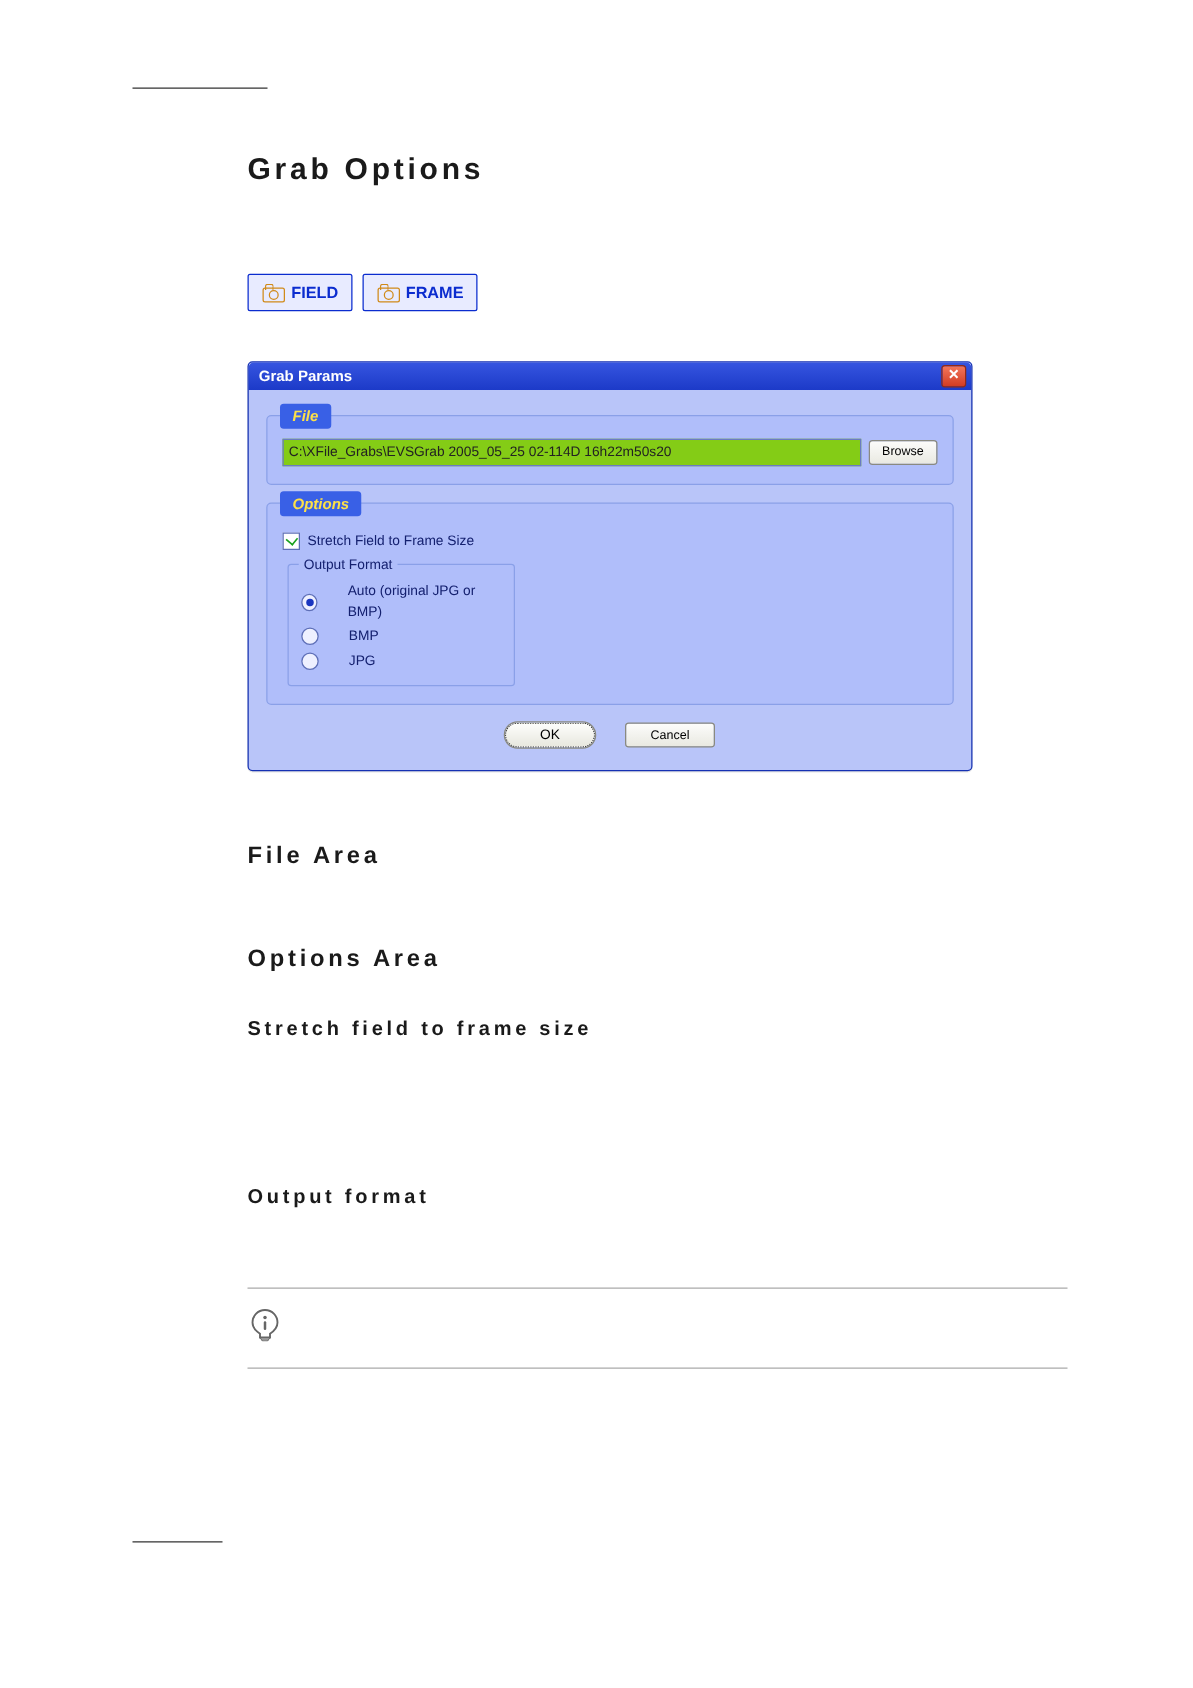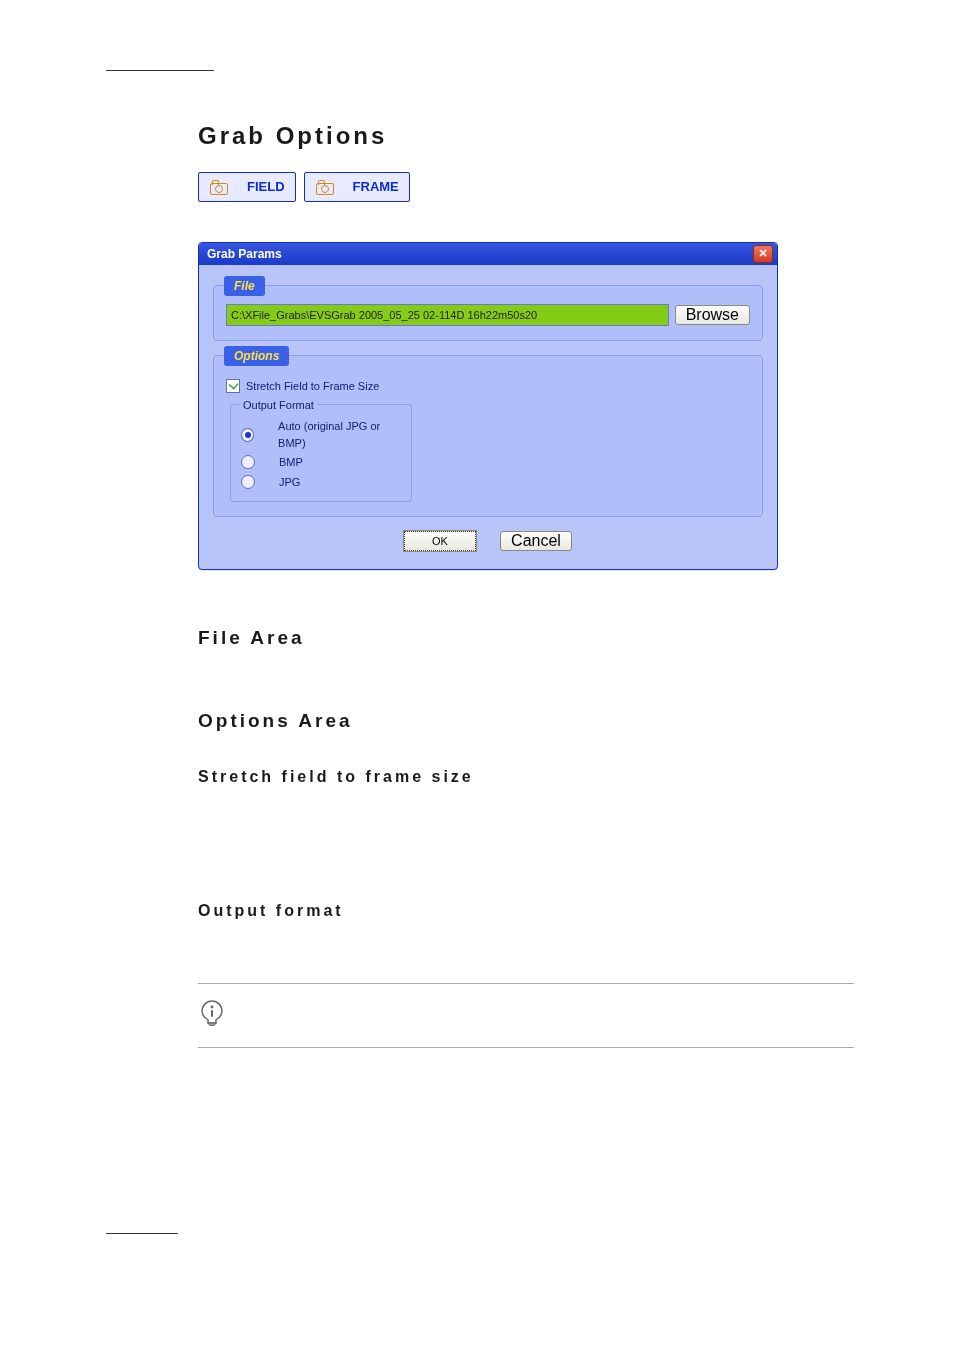--- a/index.html
+++ b/index.html
@@ -14,45 +14,45 @@
     --close-red:#e0462b;
   }
   html,body{margin:0;padding:0;background:#ffffff;color:var(--text);}
   .page{width:var(--page-w);margin:0 auto;font-family:Verdana,Arial,Helvetica,sans-serif;font-size:12px;line-height:1.5;position:relative;min-height:1350px;}
   .under-rule{position:absolute;top:70px;left:106px;width:108px;border-top:1px solid #333;}
   .content{padding:56px 100px 40px 198px;}
   h2{font-family:Arial,Helvetica,sans-serif;font-size:24px;font-weight:bold;letter-spacing:3px;margin:62px 0 18px;}
   h3{font-family:Arial,Helvetica,sans-serif;font-size:19px;font-weight:bold;letter-spacing:3px;margin:54px 0 14px;}
   h4{font-family:Arial,Helvetica,sans-serif;font-size:16px;font-weight:bold;letter-spacing:3px;margin:30px 0 10px;}
   .toolbar-row{display:flex;gap:8px;margin:8px 0 40px;}
-  .ff-btn{display:inline-flex;align-items:center;gap:20px;border:1px solid var(--accent-blue);background:#e8ebff;padding:4px 10px;color:var(--accent-blue);font-weight:700;font-family:Arial,Helvetica,sans-serif;font-size:13px;border-radius:2px;}
+  .ff-btn{display:inline-flex;align-items:center;gap:6px;border:1px solid var(--accent-blue);background:#e8ebff;padding:4px 10px;color:var(--accent-blue);font-weight:700;font-family:Arial,Helvetica,sans-serif;font-size:13px;border-radius:2px;margin-top:47px;}
   .cam-icon{width:18px;height:14px;display:inline-block;position:relative;}
   .cam-icon .body{position:absolute;left:1px;top:3px;width:16px;height:10px;border:1.5px solid #d08a1a;border-radius:2px;background:transparent;}
   .cam-icon .lens{position:absolute;left:6px;top:5px;width:6px;height:6px;border:1.5px solid #d08a1a;border-radius:50%;}
   .cam-icon .bump{position:absolute;left:3px;top:0;width:5px;height:4px;border:1.5px solid #d08a1a;border-bottom:none;border-radius:2px 2px 0 0;}
   .screenshot{width:578px;background:var(--panel-bg);border:1px solid #1531b3;border-radius:4px;box-shadow:0 1px 0 rgba(0,0,0,0.1);}
   .titlebar{display:flex;align-items:center;justify-content:space-between;background:linear-gradient(#3655e0,#1c3ac8);height:22px;color:var(--win-text);font-weight:700;font-family:Tahoma,Arial,sans-serif;font-size:12px;padding:0 4px 0 8px;border-radius:4px 4px 0 0;}
   .close-btn{width:18px;height:16px;background:linear-gradient(#f3765a,#d23c24);border:1px solid #912a18;border-radius:3px;display:flex;align-items:center;justify-content:center;color:#fff;font-size:11px;font-weight:700;line-height:1;}
   .panel-body{padding:10px 14px 18px;}
   .section{border:1px solid var(--groove);border-radius:4px;padding:18px 12px 14px;margin:10px 0 14px;background:#b0befa;position:relative;}
   .section .sect-label{position:absolute;top:-10px;left:10px;background:var(--section-blue);color:#fde047;font-weight:700;font-style:italic;font-family:Tahoma,Arial,sans-serif;font-size:12px;padding:1px 10px;border-radius:3px;}
   .file-row{display:flex;gap:6px;align-items:center;}
   .path-input{flex:1 1 auto;height:18px;border:1px solid #6a7bc4;background:#84cc16;font-family:Tahoma,Arial,sans-serif;font-size:11px;color:#222;padding:1px 4px;}
-  .win-btn{height:20px;background:linear-gradient(#fcfcfb,#e9e9e1);border:1px solid #8a8a80;border-radius:3px;font-family:Tahoma,Arial,sans-serif;font-size:16px;padding:0 10px;}
+  .win-btn{height:20px;background:linear-gradient(#fcfcfb,#e9e9e1);border:1px solid #8a8a80;border-radius:3px;font-family:Tahoma,Arial,sans-serif;font-size:10px;padding:0 10px;}
   .opts-inner{font-family:Tahoma,Arial,sans-serif;font-size:11px;color:#14206f;}
   .chk-row{display:flex;align-items:center;gap:6px;margin:4px 0 10px;}
   .chk{width:12px;height:12px;background:#fff;border:1px solid #5e6fb7;position:relative;display:inline-block;}
   .chk.checked::after{content:"";position:absolute;left:1px;top:-1px;width:9px;height:9px;border-right:2px solid #19a01e;border-bottom:2px solid #19a01e;transform:rotate(40deg) scale(.65);transform-origin:center;}
   .fieldset{border:1px solid var(--groove);border-radius:3px;padding:10px 10px 8px;position:relative;width:160px;margin-left:4px;}
   .fieldset .legend{position:absolute;top:-8px;left:8px;background:#b0befa;padding:0 4px;font-size:11px;color:#14206f;}
   .radio-row{display:flex;align-items:center;gap:24px;margin:3px 0;}
   .radio{width:12px;height:12px;border:1px solid #5e6fb7;border-radius:50%;background:#eef0ff;display:inline-flex;align-items:center;justify-content:center;}
   .radio.selected::after{content:"";width:6px;height:6px;background:#1a36c0;border-radius:50%;}
   .btn-row{display:flex;gap:24px;justify-content:center;margin-top:12px;}
-  .ok-btn{height:20px;min-width:72px;background:linear-gradient(#fdfdfb,#e8e8df);border:1px dotted #3a3a3a;outline:1px solid #8a8a80;border-radius:0;font-family:Tahoma,Arial,sans-serif;font-size:11px;}
+  .ok-btn{height:20px;min-width:72px;background:linear-gradient(#fdfdfb,#e8e8df);border:1px dotted #3a3a3a;outline:1px solid #8a8a80;border-radius:10px;font-family:Tahoma,Arial,sans-serif;font-size:11px;}
   .footer-sep{border-top:1px solid #aaa;margin:60px 0 14px;}
   .footer-rule2{border-top:1px solid #aaa;margin:16px 0 6px;}
   .note-icon{width:28px;height:28px;display:inline-block;}
   .bottom-under{position:absolute;left:106px;bottom:116px;width:72px;border-top:1px solid #333;}
 </style>
 </head>
 <body>
 
 <div class="page">
   <div class="under-rule"></div>

